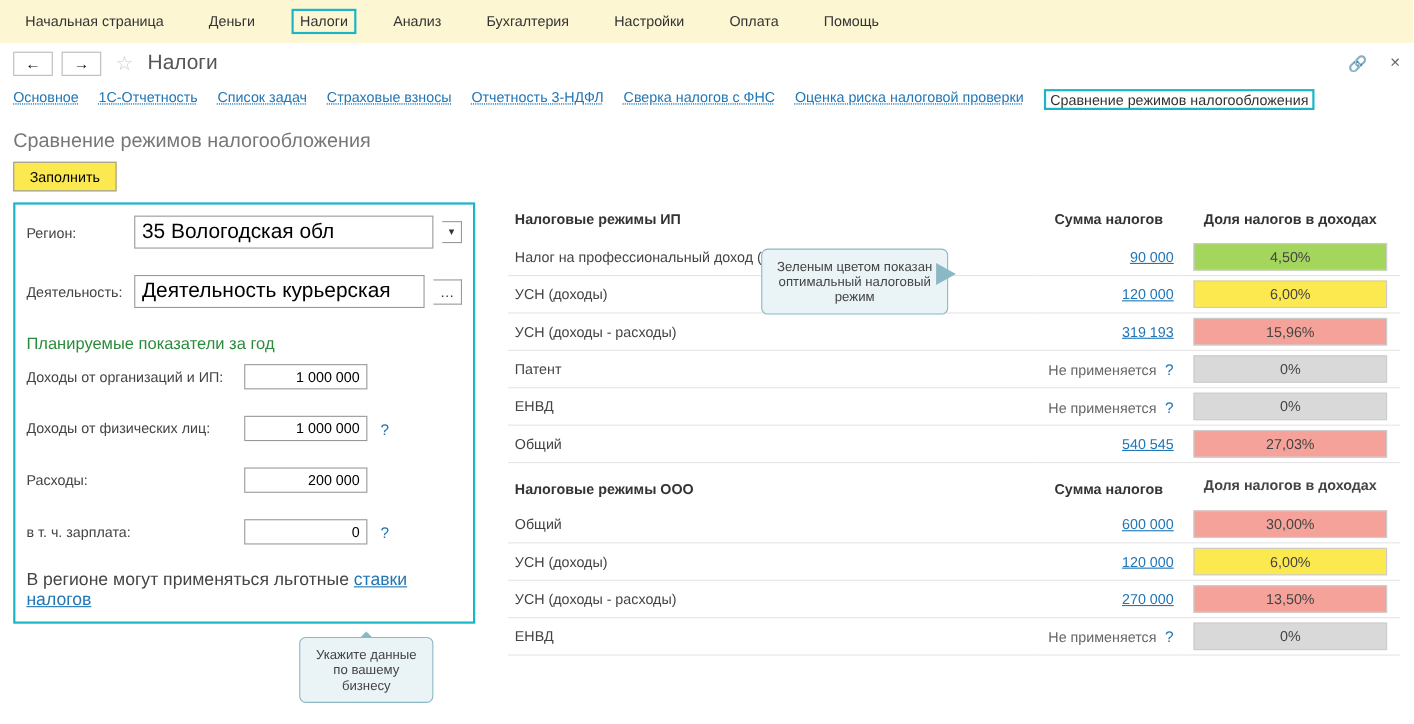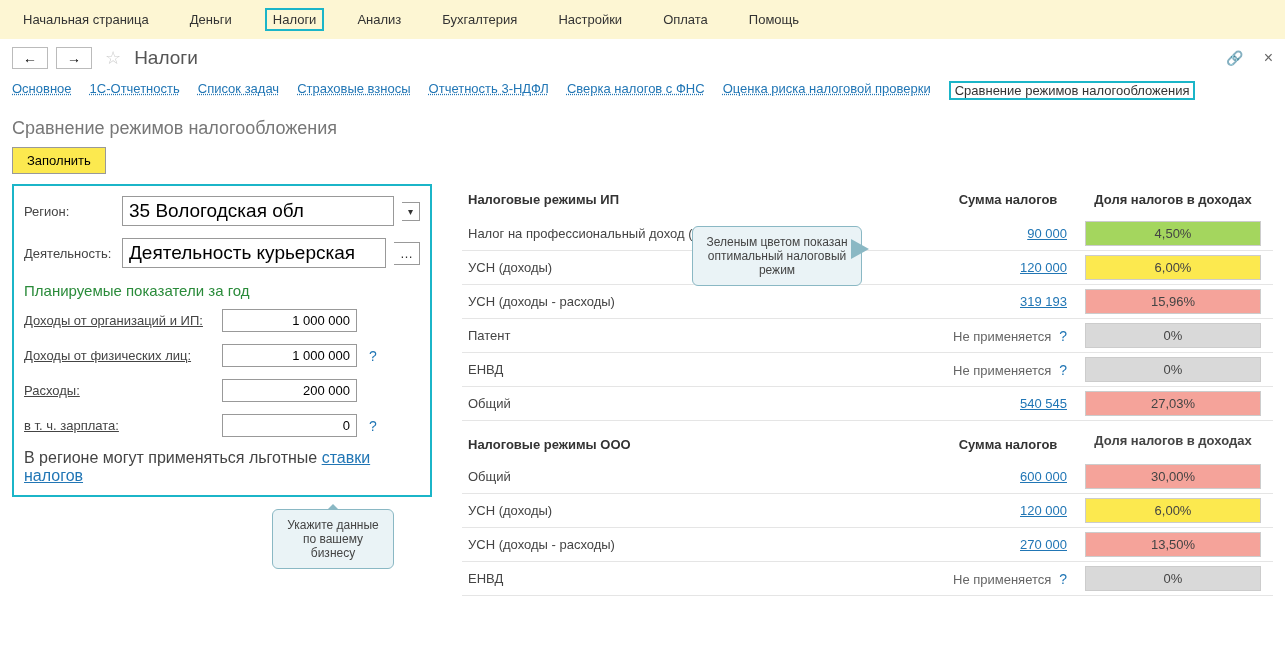--- a/index.html
+++ b/index.html
@@ -19,29 +19,29 @@
     .subnav { display: flex; gap: 18px; padding: 4px 12px 8px; flex-wrap: wrap; text-align: center; }
     .subnav-item { color: #2176b5; text-decoration: underline dotted; cursor: pointer; }
     .subnav-item.highlighted { border: 2px solid #1bb5c8; padding: 0 4px; color: #333; text-decoration: none; }
     
     .section-title { font-size: 18px; color: #777; padding: 10px 12px 8px; }
     .fill-button { background: #fce94f; border: 1px solid #999; padding: 5px 14px; margin: 0 12px 10px; cursor: pointer; font-size: 13px; }
     
     .main-content { display: flex; gap: 30px; padding: 0 12px; align-items: flex-start; }
     
     .input-panel { border: 2px solid #1bb5c8; padding: 10px; width: 420px; position: relative; }
-    .form-row { display: flex; align-items: center; margin-bottom: 12px; gap: 8px; }
+    .form-row { display: flex; align-items: center; margin-bottom: 24px; gap: 8px; }
     .form-label { min-width: 90px; color: #444; font-size: 13px; }
     .form-input { flex: 1; border: 1px solid #999; padding: 3px 6px; font-size: 19px; background: #fff; }
     .dropdown-btn { border: 1px solid #999; border-left: none; padding: 3px 6px; background: #fff; cursor: pointer; font-size: 10px; }
     .ellipsis-btn { border: 1px solid #999; border-left: none; padding: 3px 6px; background: #fff; cursor: pointer; }
     
     .planned-heading { color: #2a8b3a; font-size: 15px; margin: 14px 0 10px; }
-    .form-row-wide .form-label { min-width: 190px; text-decoration: underline; }
-    .num-input { width: 135px; text-align: right; border: 1px solid #999; padding: 3px 6px; font-size: 13px; }
+    .form-row-wide .form-label { min-width: 190px; }
+    .num-input { width: 112px; text-align: right; border: 1px solid #999; padding: 3px 6px; font-size: 13px; }
     .q-mark { color: #2176b5; font-size: 14px; cursor: pointer; margin-left: 4px; }
     
     .footer-note { margin-top: 8px; font-size: 16px; color: #444; }
     .footer-note .link { color: #2176b5; text-decoration: underline; cursor: pointer; }
     
     .callout { background: #eaf3f6; border: 1px solid #8ab8c4; border-radius: 6px; padding: 8px 12px; text-align: center; font-size: 12px; color: #444; position: relative; }
     .callout-input { width: 122px; margin-left: 260px; margin-top: 12px; }
     .callout-input::before { content: ""; position: absolute; top: -12px; left: 50%; transform: translateX(-50%); border: 6px solid transparent; border-bottom-color: #8ab8c4; }
     .callout-optimal { width: 170px; position: absolute; }
     .callout-optimal::after { content: ""; position: absolute; right: -18px; top: 20%; border: 10px solid transparent; border-left-color: #8ab8c4; border-left-width: 18px; }

